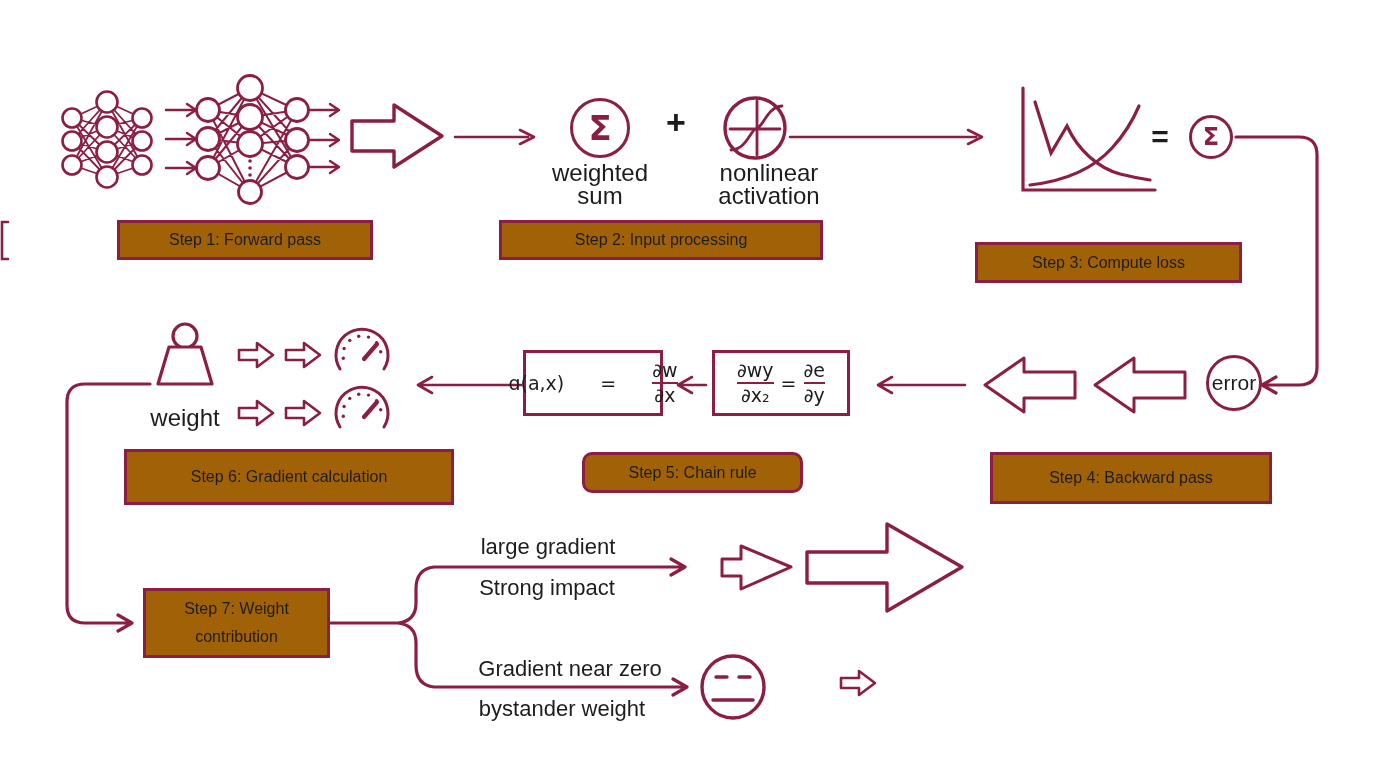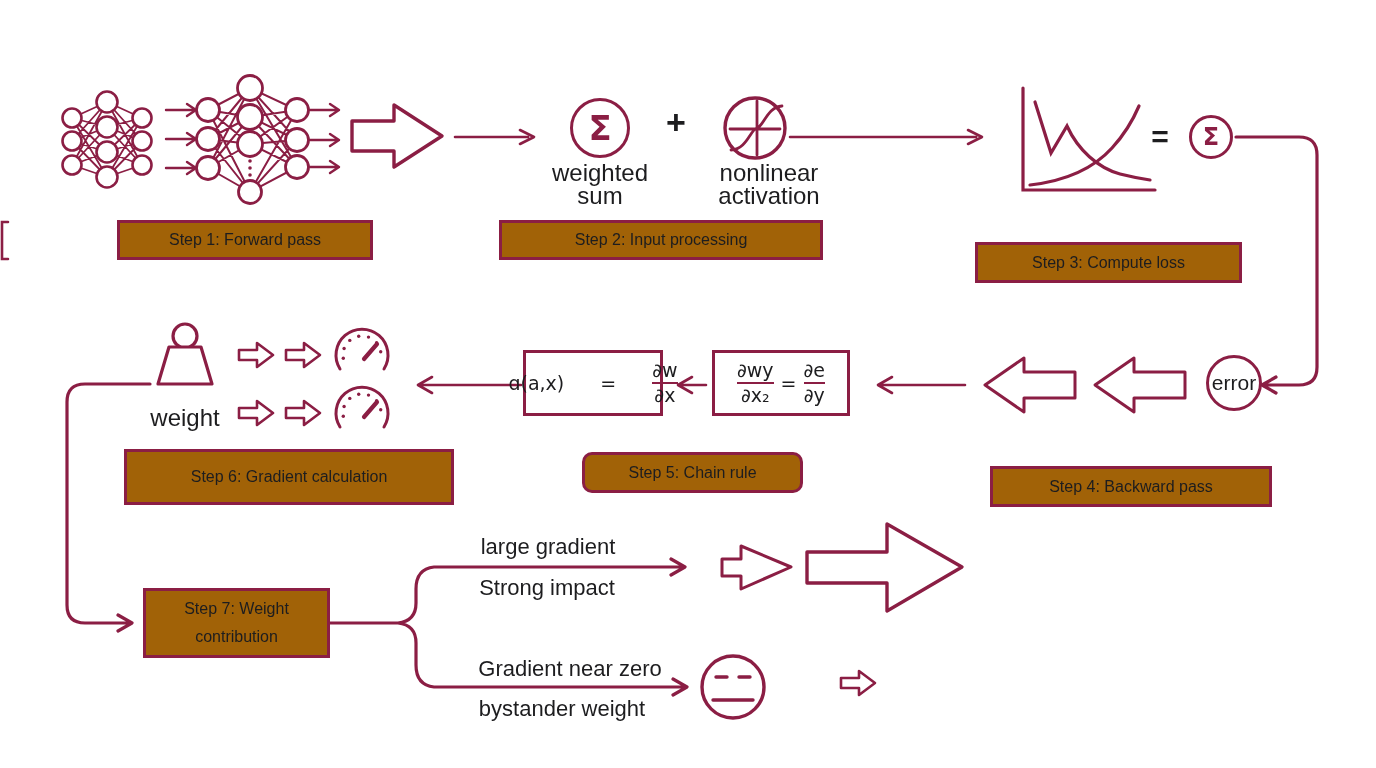--- a/index.html
+++ b/index.html
@@ -183,21 +183,21 @@
 
   <div class="step" style="left:117px;top:220px;width:256px;height:40px;">
     <span>Step 1: Forward pass</span>
   </div>
   <div class="step" style="left:499px;top:220px;width:324px;height:40px;">
     <span>Step 2: Input processing</span>
   </div>
   <div class="step" style="left:975px;top:218px;width:267px;height:41px;margin-top:24px;">
     <span>Step 3: Compute loss</span>
   </div>
-  <div class="step" style="left:990px;top:452px;width:282px;height:41px;margin-top:14px;">
+  <div class="step" style="left:990px;top:452px;width:282px;height:52px;">
     <span>Step 4: Backward pass</span>
   </div>
   <div class="step" style="left:582px;top:452px;width:221px;height:41px;border-radius:10px;">
     <span>Step 5: Chain rule</span>
   </div>
   <div class="step" style="left:108px;top:449px;width:330px;height:56px;margin-left:16px;">
     <span>Step 6: Gradient calculation</span>
   </div>
   <div class="step" style="left:143px;top:588px;width:187px;height:70px;">
     <span>Step 7: Weight</span>

